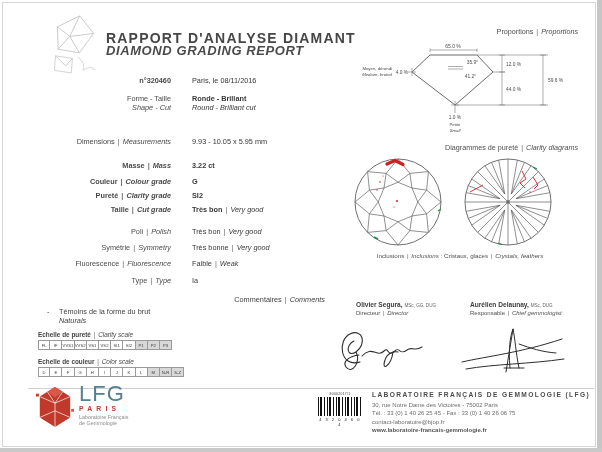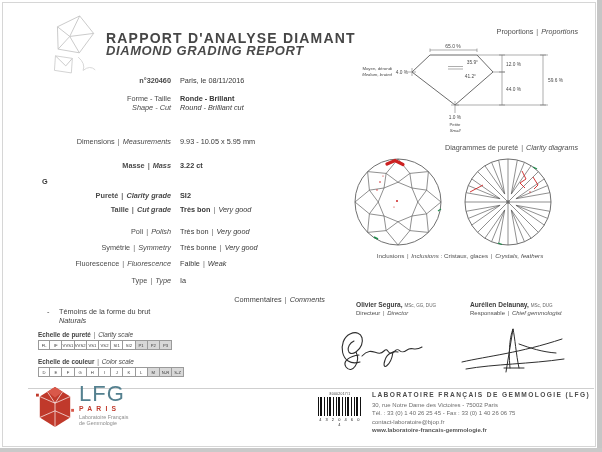--- a/index.html
+++ b/index.html
@@ -12,21 +12,21 @@
   em{font-style:italic;}
   .b{font-weight:bold;}
   .sep{color:#6a6a6a;padding:0 1px;}
 
   
   .rpt-title{left:106px;top:30px;font-size:14px;font-weight:bold;letter-spacing:1.2px;color:#464646;}
   .rpt-sub{left:106px;top:43px;font-size:13px;font-style:italic;font-weight:bold;letter-spacing:0.6px;color:#4a4a4a;}
 
   
   .specs{left:33px;top:76px;width:292px;font-size:7.3px;line-height:9px;}
-  .row{display:flex;margin-top:6px;}
+  .row{display:flex;margin-top:6px;gap:12px;}
   .lbl{width:138px;text-align:right;color:#4a4a4a;}
   .val{margin-left:9px;text-align:left;color:#383838;}
   .comments{margin-top:10px;}
   .comments .c-head{text-align:right;margin-left:3px;}
   .c-item{display:flex;margin-top:3px;margin-left:14px;}
   .c-dash{width:12px;}
 
   
   .scale-title{font-size:6.4px;color:#444;margin-bottom:2px;}
   .scale-title .t{font-weight:bold;}
@@ -103,20 +103,21 @@
     </div>
     <div class="row" style="margin-top:25px">
       <div class="lbl"><span>Dimensions</span> <span class="sep">|</span> <em>Measurements</em></div>
       <div class="val">9.93 - 10.05 x 5.95 mm</div>
     </div>
     <div class="row" style="margin-top:15px">
       <div class="lbl b"><span>Masse</span> <span class="sep">|</span> <em>Mass</em></div>
       <div class="val b">3.22 ct</div>
     </div>
     <div class="row" style="margin-top:7px">
+      <div class="lbl b"><span>Couleur</span> <span class="sep">|</span> <em>Colour grade</em></div>
       <div class="val b">G</div>
     </div>
     <div class="row" style="margin-top:5px">
       <div class="lbl b"><span>Pureté</span> <span class="sep">|</span> <em>Clarity grade</em></div>
       <div class="val b">SI2</div>
     </div>
     <div class="row" style="margin-top:5px">
       <div class="lbl b"><span>Taille</span> <span class="sep">|</span> <em>Cut grade</em></div>
       <div class="val"><span class="b">Très bon</span> <span class="sep">|</span> <em>Very good</em></div>
     </div>

